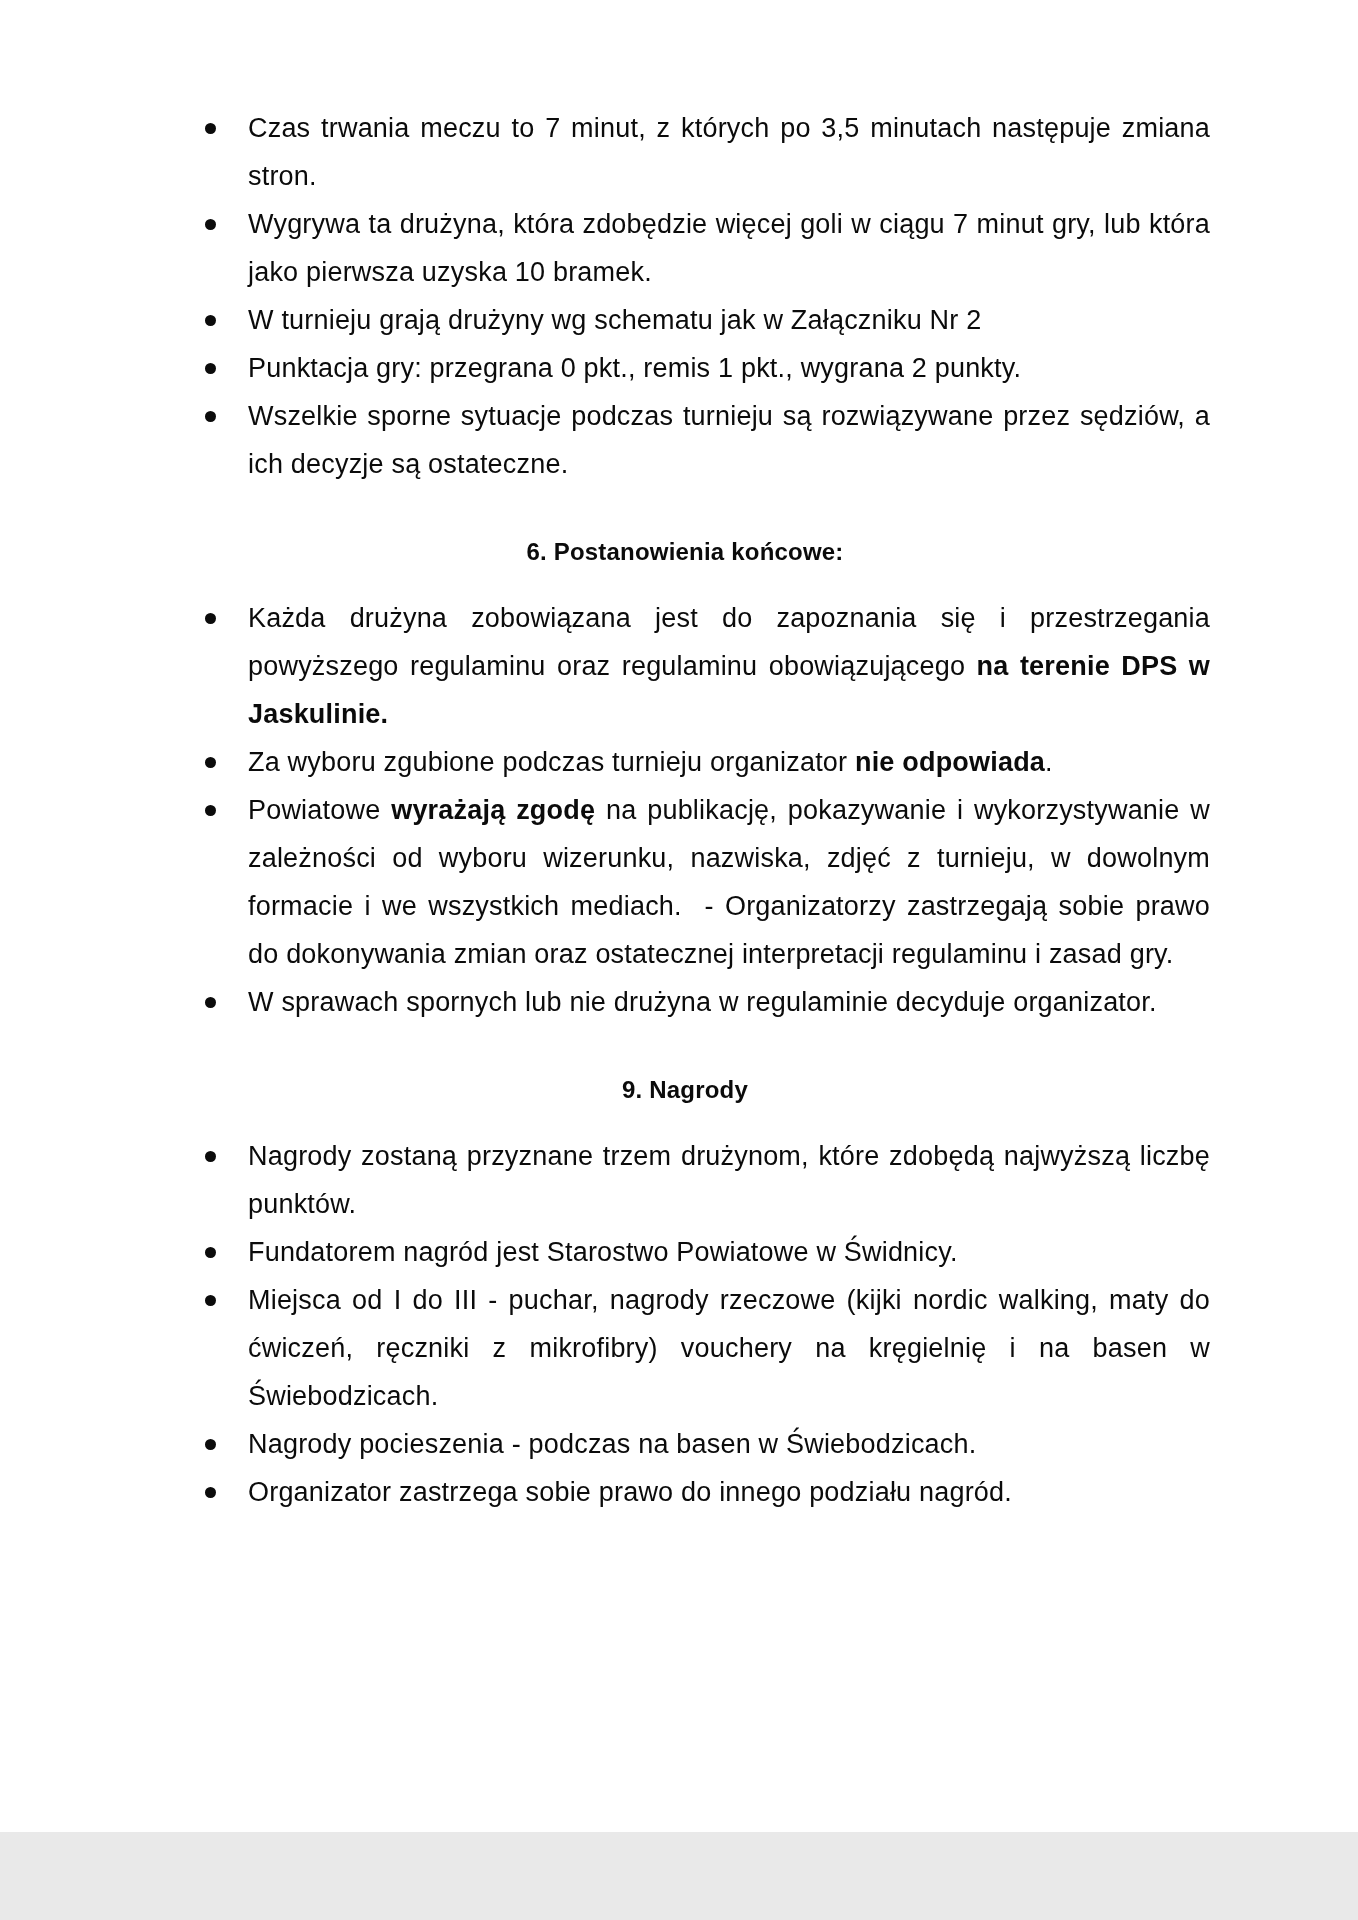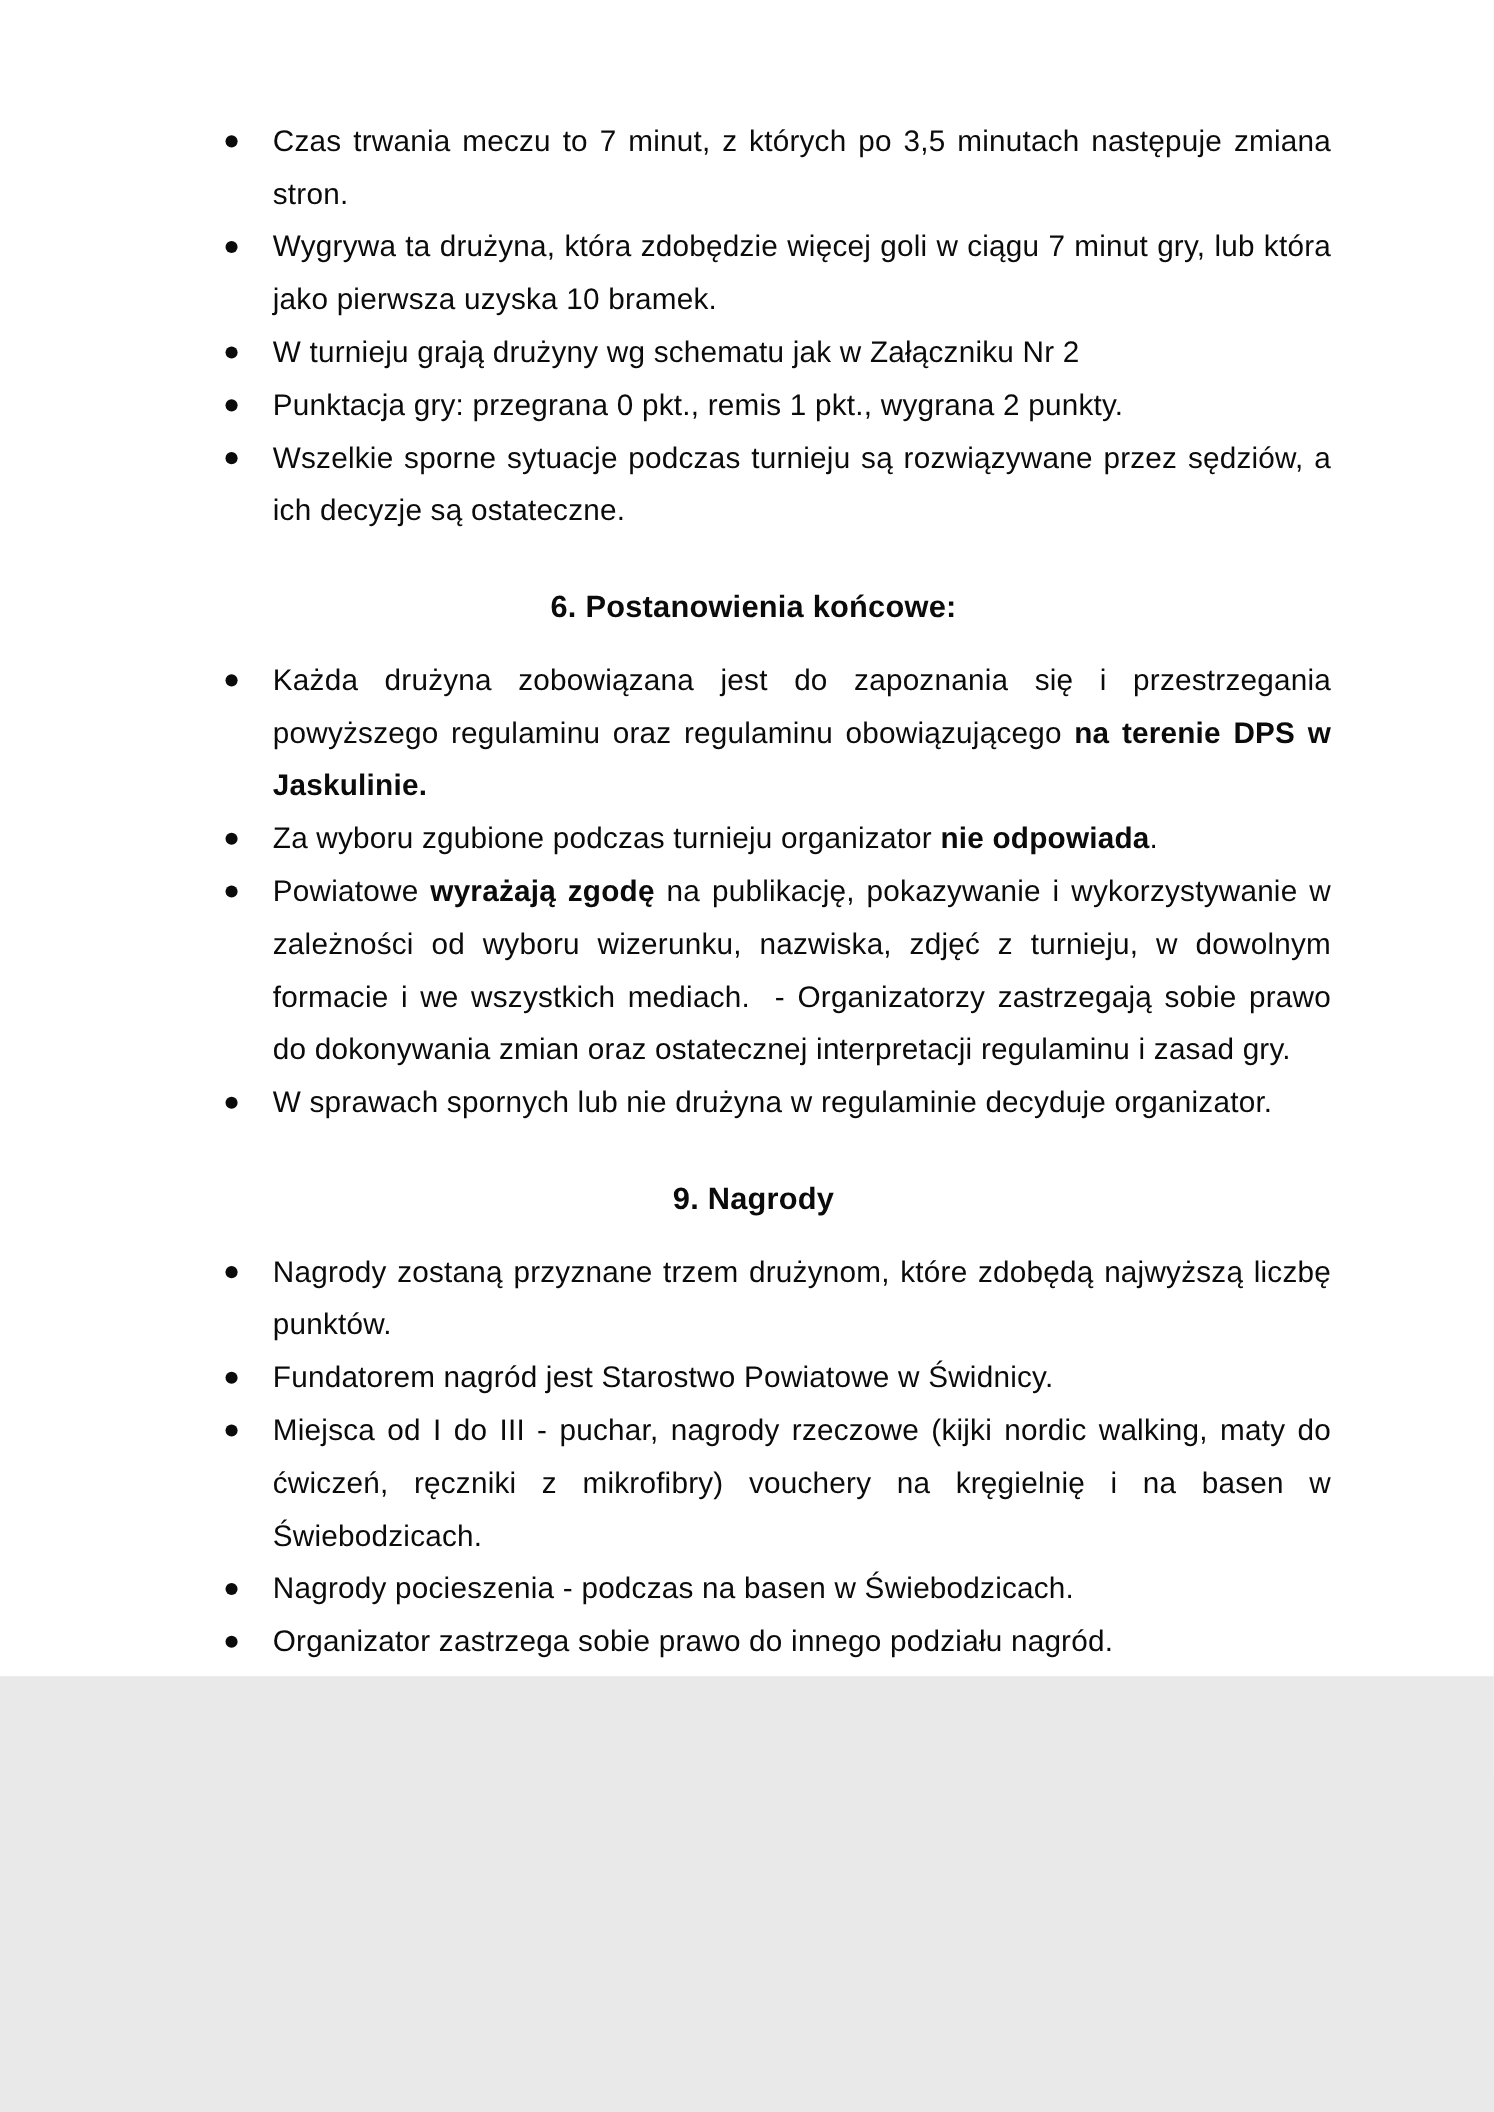--- a/index.html
+++ b/index.html
@@ -4,21 +4,21 @@
 <title>Regulamin – strona</title>
 <style>
   html, body {
     margin: 0;
     padding: 0;
     background: #e9e9e9;
   }
   .page {
     position: relative;
     width: 1358px;
-    height: 1524px;
+    height: 1832px;
     margin: 0 auto;
     background: #ffffff;
     color: #0b0b0b;
     font-family: "Liberation Sans", "DejaVu Sans", sans-serif;
     box-sizing: border-box;
     padding-top: 104px;
     overflow: hidden;
   }
   ul.bullets {
     list-style: none;
@@ -38,21 +38,21 @@
     position: absolute;
     left: -43px;
     top: 19px;
     width: 11px;
     height: 11px;
     border-radius: 50%;
     background: #0b0b0b;
   }
   .section-heading {
     margin: 40px 0 18px 12px;
-    font-size: 28px;
+    font-size: 24px;
     line-height: 48px;
     font-weight: bold;
     text-align: center;
     letter-spacing: 0.2px;
   }
   .b { font-weight: bold; }
 </style>
 </head>
 <body>
 

